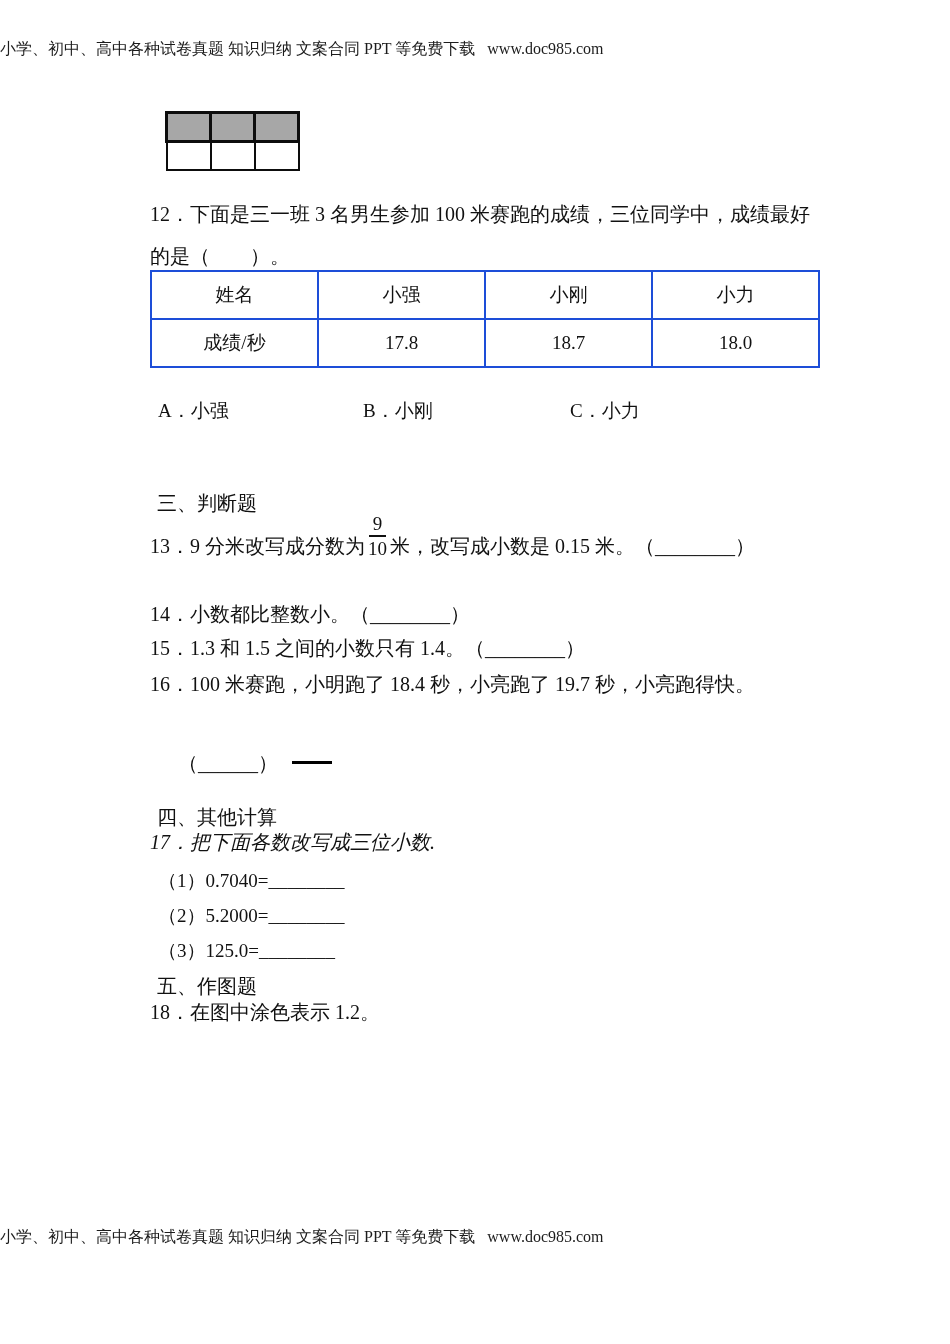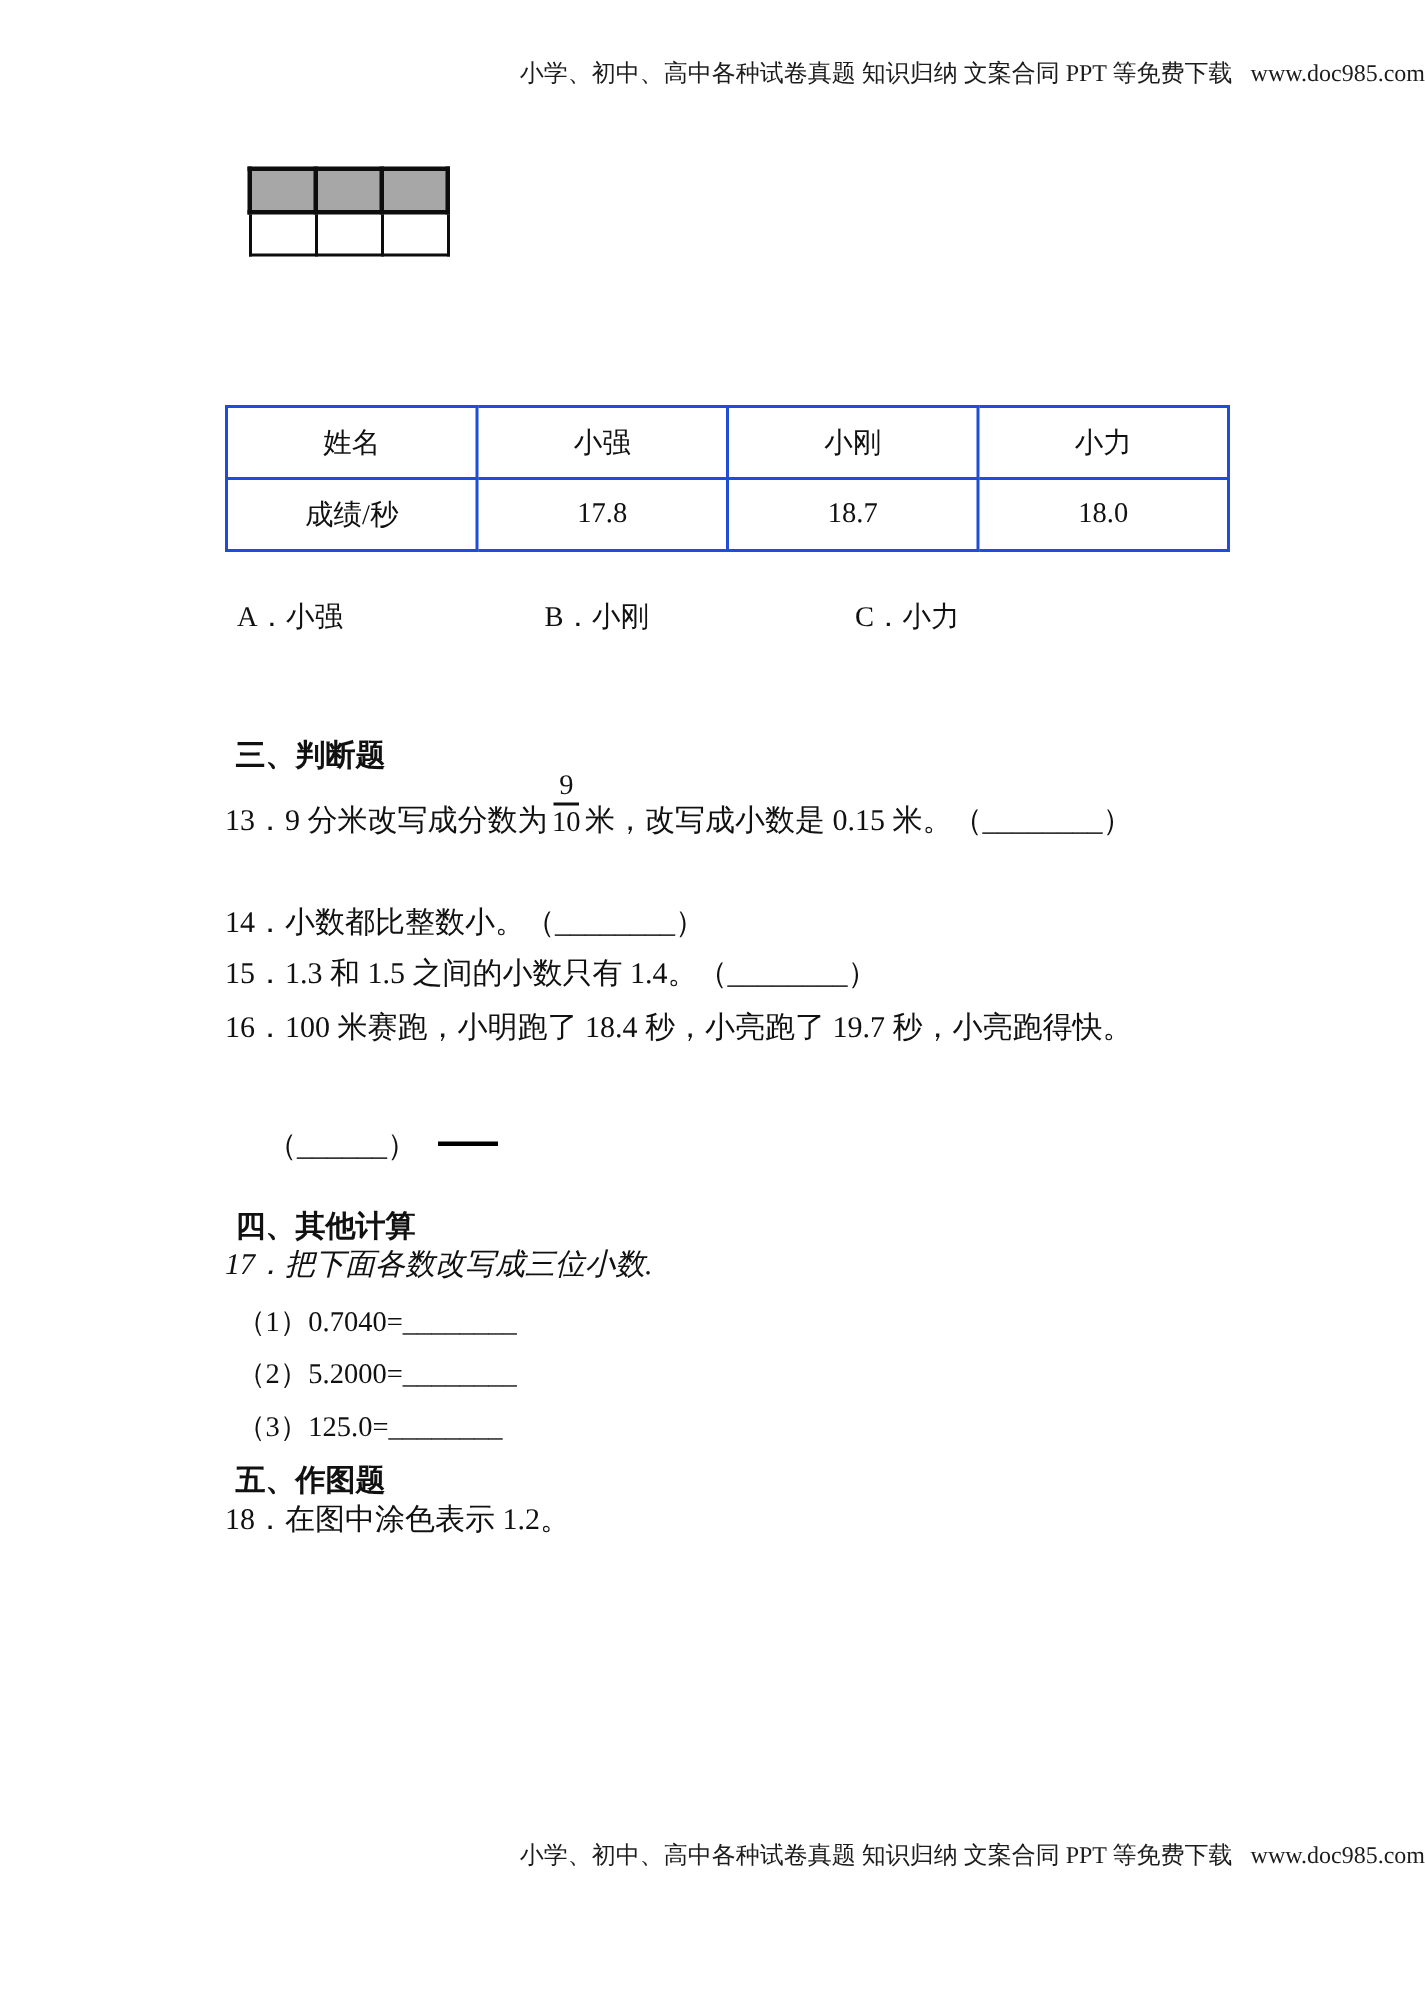--- a/index.html
+++ b/index.html
@@ -8,21 +8,21 @@
     width: 950px;
     height: 1344px;
     background: #ffffff;
     font-family: "Liberation Serif", "DejaVu Serif", serif;
     color: #111111;
     overflow: hidden;
   }
   .running-line {
     position: absolute;
     left: 0; right: 0;
-    text-align: right;
+    text-align: left;
     font-size: 16px;
     color: #1c1c1c;
     white-space: pre;
   }
   .hdr { top: 39px; }
   .ftr { top: 1227px; }
 
   
   .shade-grid { position: absolute; left: 165px; top: 111px; border-collapse: collapse; }
   .shade-grid td {
@@ -48,21 +48,21 @@
 
   .options { position: absolute; left: 0; top: 398px; width: 950px; height: 26px; font-size: 19px; }
   .options span { position: absolute; white-space: pre; }
   .opt-a { left: 158px; }
   .opt-b { left: 363px; }
   .opt-c { left: 570px; }
 
   .section-title {
     position: absolute; left: 157px;
     font-family: "Liberation Sans", "DejaVu Sans", sans-serif;
-    font-weight: bold; font-size: 20px; white-space: pre;
+    font-weight: normal; font-size: 20px; white-space: pre;
   }
   .sec3 { top: 490px; }
   .sec4 { top: 804px; }
   .sec5 { top: 973px; }
 
   .q13row {
     position: absolute; left: 150px; top: 512px;
     display: flex; align-items: flex-end; font-size: 20px; white-space: pre;
   }
   .fraction {
@@ -103,20 +103,24 @@
       <td class="shaded"></td>
     </tr>
     <tr>
       <td></td>
       <td></td>
       <td></td>
     </tr>
   </tbody>
     </table>
 
+  <div class="para q12p">
+    <div>12．下面是三一班 3 名男生参加 100 米赛跑的成绩，三位同学中，成绩最好</div>
+    <div>的是（　　）。</div>
+  </div>
 
   <table class="score-table">
     <tbody>
         <tr>
       <td>姓名</td>
       <td>小强</td>
       <td>小刚</td>
       <td>小力</td>
     </tr>
     <tr>

